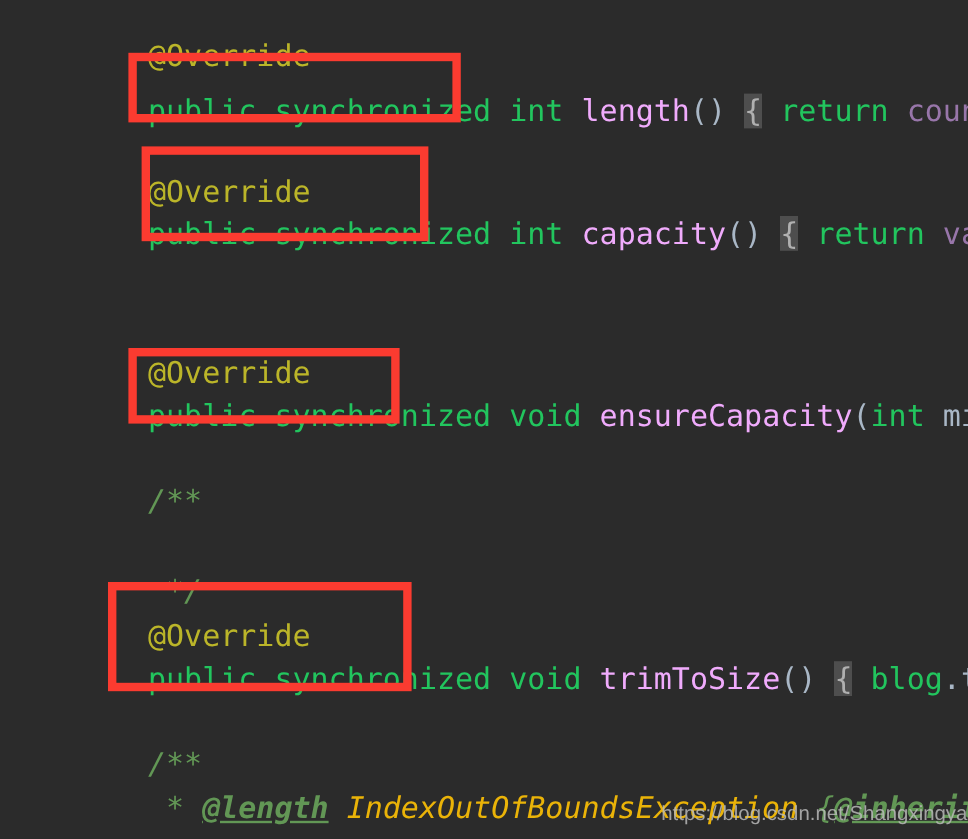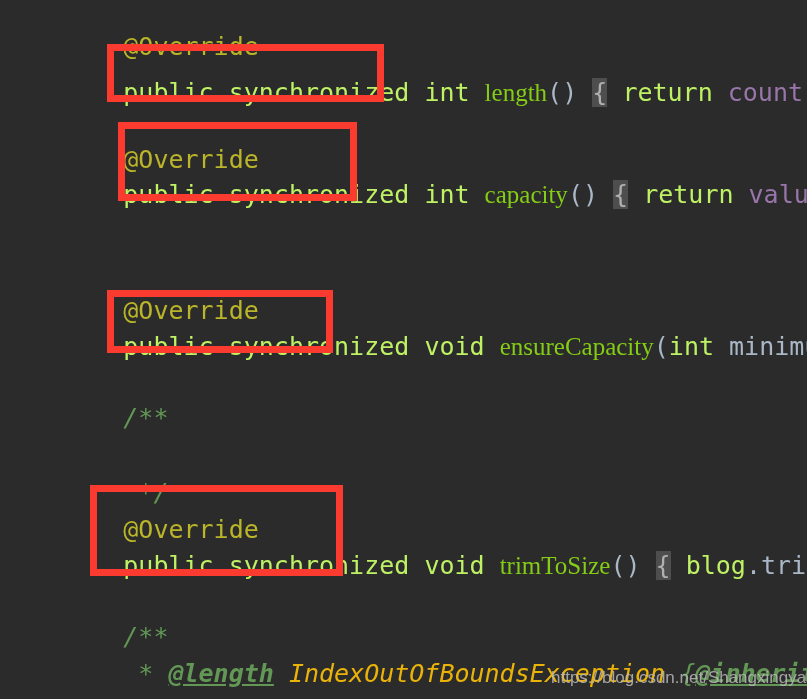--- a/index.html
+++ b/index.html
@@ -26,23 +26,23 @@
   .line {
     position: absolute;
     left: 33px;
     white-space: pre;
     font-size: 25px;
     line-height: 30px;
     letter-spacing: 0px;
     font-family: "DejaVu Sans Mono", "Liberation Mono", monospace;
   }
   
-  .kw      { color: #bef264; }
+  .kw      { color: #22c55e; }
   .anno    { color: #bbb529; }
-  .meth    { color: #84cc16; font-family: Liberation Serif, serif; }
+  .meth    { color: #f0abfc; }
   .field   { color: #9876aa; }
   .ident   { color: #a9b7c6; }
   .punct   { color: #a9b7c6; }
   .paren   { color: #a9b7c6; }
   .cmt     { color: #629755; font-style: italic; }
   .cmt-tag { color: #629755; font-style: italic; font-weight: bold; text-decoration: underline; }
   .cmt-val { color: #6a8759; font-style: italic; }
   .cmt-type{ color: #eab308; font-style: italic; }
   .brace-gray {
     background: #4e4e4e;

